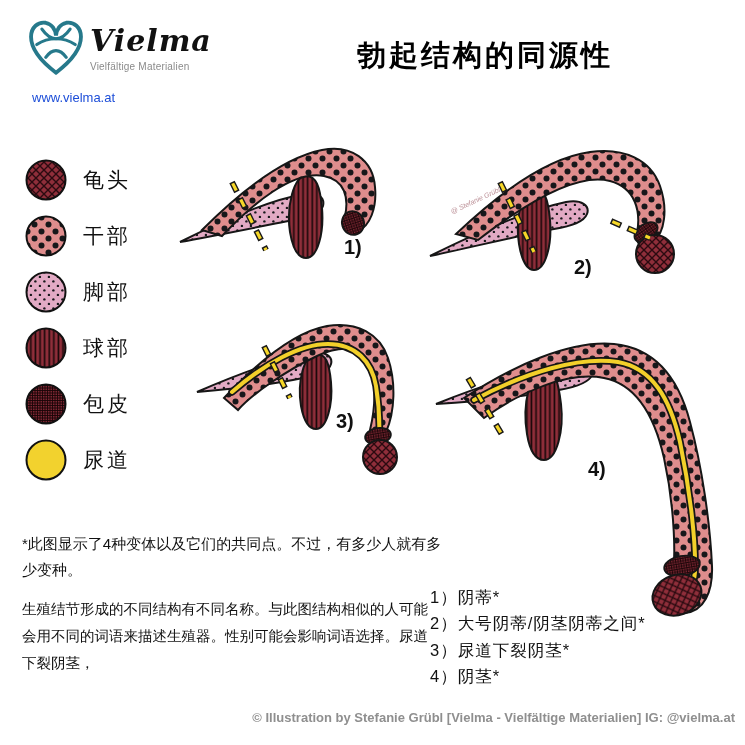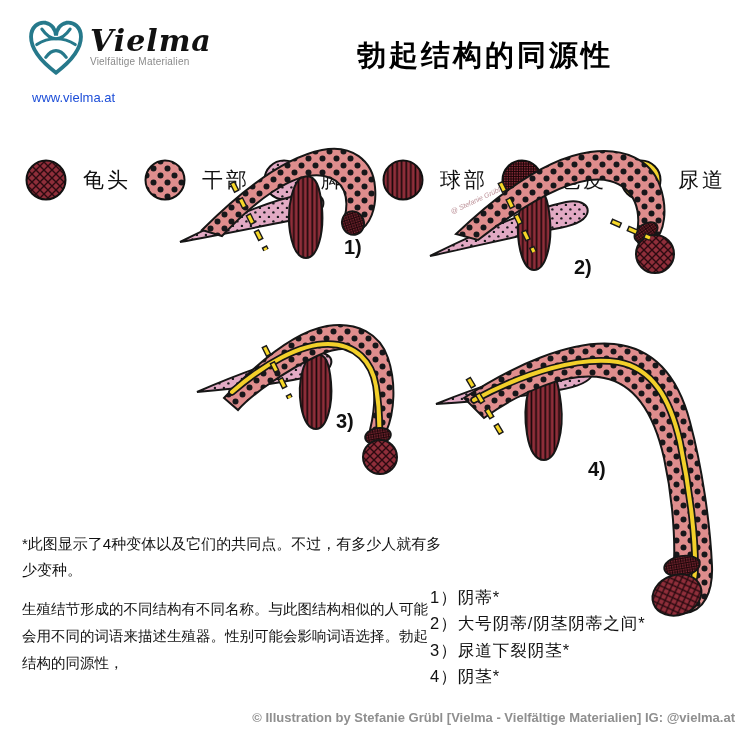--- a/index.html
+++ b/index.html
@@ -6,28 +6,28 @@
   html,body { background:#e8e8e8; }
   body { font-family:"Liberation Sans","DejaVu Sans",sans-serif; }
   .canvas { position:relative; width:745px; height:745px; background:#ffffff; overflow:hidden; margin:0 auto; }
 
   
   .logo-block { position:absolute; left:24px; top:12px; }
   .logo-row { display:flex; align-items:flex-start; }
   .logo-heart { width:64px; height:74px; }
   .logo-text { margin-left:2px; margin-top:14px; }
   .brand { font-family:"DejaVu Serif","Liberation Serif",serif; font-style:italic; font-weight:bold; font-size:30px; color:#111; letter-spacing:1px; line-height:1; }
-  .logo-sub { font-size:10px; color:#8a8a8a; letter-spacing:.2px; }
+  .logo-sub { font-size:10px; color:#8a8a8a; margin-top:5px; letter-spacing:.2px; }
   .logo-url { font-size:13px; color:#1d4ed8; margin-top:4px; margin-left:8px; }
 
   
   .title { position:absolute; left:305px; top:36px; width:360px; text-align:center; font-size:29px; font-weight:bold; color:#000; letter-spacing:3px; }
 
   
-  .legend { position:absolute; left:24px; top:158px; display:flex; flex-direction:row; gap:12px; }
+  .legend { position:absolute; left:24px; top:158px; display:flex; flex-direction:column; gap:12px; }
   .legend-item { display:flex; align-items:center; gap:15px; }
   .legend-label { font-size:21px; color:#111; letter-spacing:3px; }
 
   
   .illo { position:absolute; }
   .fig-label { position:absolute; font-size:20px; font-weight:bold; color:#111; }
   .shape { stroke:#161616; stroke-width:2; }
   .shape-thin { stroke:#161616; stroke-width:1.8; }
   .dash-under { stroke:#1b1b1b; stroke-width:6; fill:none; stroke-dasharray:11 7; }
   .dash-over  { stroke:#f6d728; stroke-width:3.2; fill:none; stroke-dasharray:8 10; stroke-dashoffset:-1.5; }
@@ -177,21 +177,21 @@
     <path class="urethra-under" d="M 46 80 C 98 52 152 36 190 42 C 224 48 242 78 252 122 C 262 170 268 222 267 252 C 266 264 262 272 255 276"></path>
     <path class="urethra-over" d="M 46 80 C 98 52 152 36 190 42 C 224 48 242 78 252 122 C 262 170 268 222 267 252 C 266 264 262 272 255 276"></path>
     <ellipse class="shape-thin" fill="url(#pat-foreskin)" cx="254" cy="246" rx="18" ry="10" transform="rotate(-10 254 246)"></ellipse>
     <ellipse class="shape" fill="url(#pat-glans)" cx="249" cy="275" rx="25" ry="20" transform="rotate(-20 249 275)"></ellipse>
     <path class="dash-under" d="M 40 58 L 76 118"></path>
     <path class="dash-over" d="M 40 58 L 76 118"></path>
   </svg>
   <div class="fig-label" style="left:588px; top:458px;">4)</div>
 
   <div class="footnote">*此图显示了4种变体以及它们的共同点。不过，有多少人就有多少变种。</div>
-  <div class="description">生殖结节形成的不同结构有不同名称。与此图结构相似的人可能会用不同的词语来描述生殖器。性别可能会影响词语选择。勃起结构的同源性，</div>
+  <div class="description">生殖结节形成的不同结构有不同名称。与此图结构相似的人可能会用不同的词语来描述生殖器。性别可能会影响词语选择。尿道下裂阴茎，</div>
 
   <div class="variant-list">
     <div class="variant-item">1）阴蒂*</div>
     <div class="variant-item">2）大号阴蒂/阴茎阴蒂之间*</div>
     <div class="variant-item">3）尿道下裂阴茎*</div>
     <div class="variant-item">4）阴茎*</div>
   </div>
 
   <div class="copyright">© Illustration by Stefanie Grübl [Vielma - Vielfältige Materialien] IG: @vielma.at</div>
 

